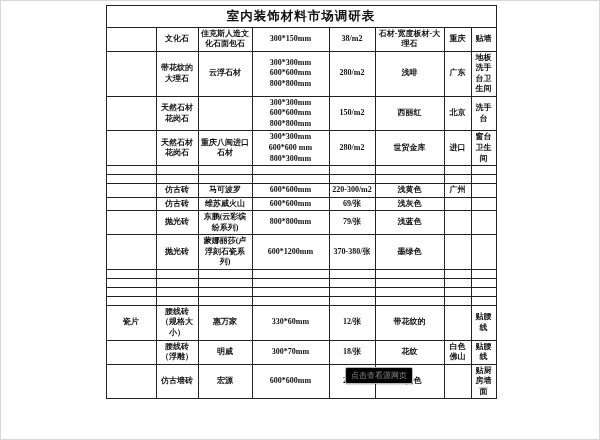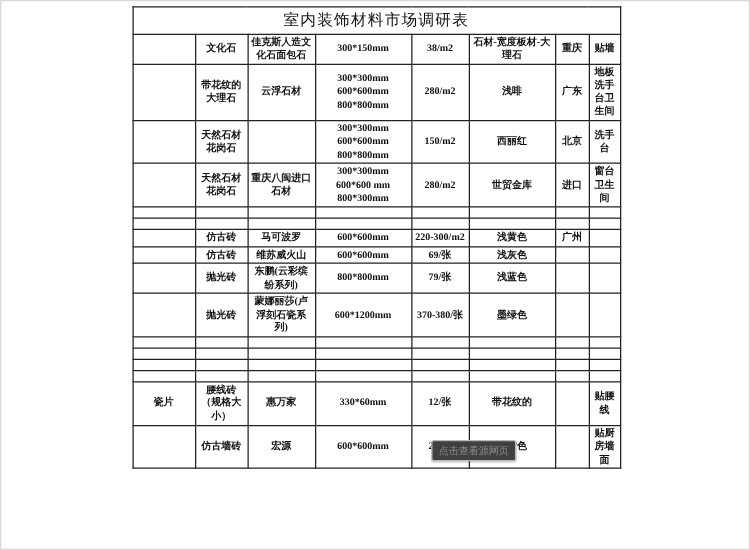--- a/index.html
+++ b/index.html
@@ -31,38 +31,38 @@
     text-align:center;
     vertical-align:middle;
     padding:1px 2px;
     white-space:pre-line;
     word-break:break-all;
     overflow:hidden;
     font-weight:bold;
   }
   tr.title-row td{
     font-size:12.5px;
-    font-weight:normal;
+    font-weight:bold;
     padding:2px 12px;
     letter-spacing:1px;
     text-align:center;
   }
   tr.header-row th{
     font-weight:bold;
     padding:2px 1px;
   }
   tr.spacer td{
     height:8px;
     padding:0;
   }
   .tooltip{
     position:absolute;
     left:344px;
-    top:351px;
-    background:#404040;
+    top:366px;
+    background:#000000;
     border:1px solid #b9b9b9;
     border-radius:2px;
     color:#8d8d8d;
     font-size:8px;
     font-family:Liberation Serif, serif;
     padding:2px 5px;
     white-space:nowrap;
     box-shadow:0 1px 1px rgba(0,0,0,0.15);
   }
 </style>
@@ -236,20 +236,30 @@
           <td>腰线砖（规格大小）</td>
           <td>惠万家</td>
           <td>330*60mm</td>
           <td>12/张</td>
           <td>带花纹的</td>
           <td></td>
           <td>贴腰线</td>
         </tr>
         <tr>
           <td></td>
+          <td>腰线砖（浮雕）</td>
+          <td>明威</td>
+          <td>300*70mm</td>
+          <td>18/张</td>
+          <td>花纹</td>
+          <td>白色佛山</td>
+          <td>贴腰线</td>
+        </tr>
+        <tr>
+          <td></td>
           <td>仿古墙砖</td>
           <td>宏源</td>
           <td>600*600mm</td>
           <td>20/张</td>
           <td>中黄色</td>
           <td></td>
           <td>贴厨房墙面</td>
         </tr>
       </tbody>
   </table>

